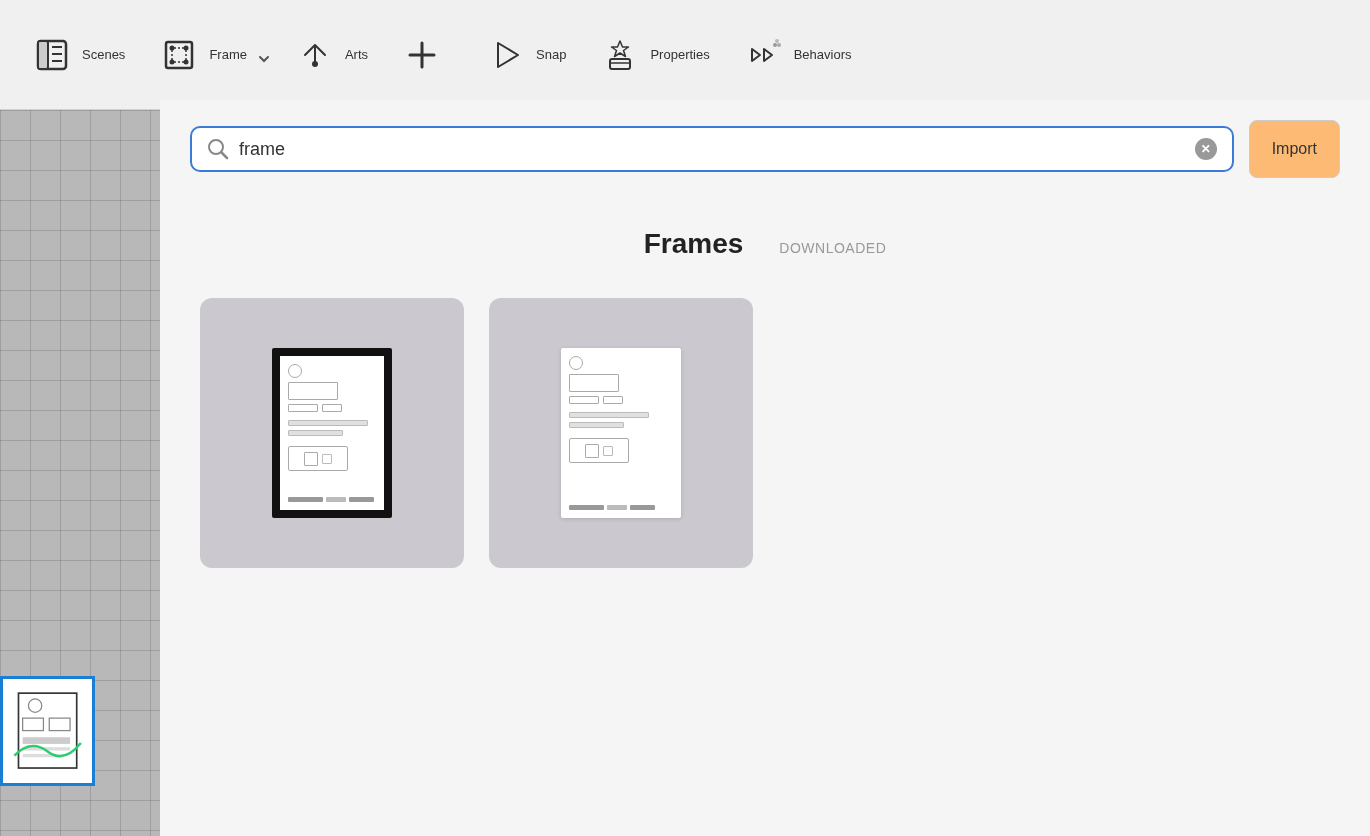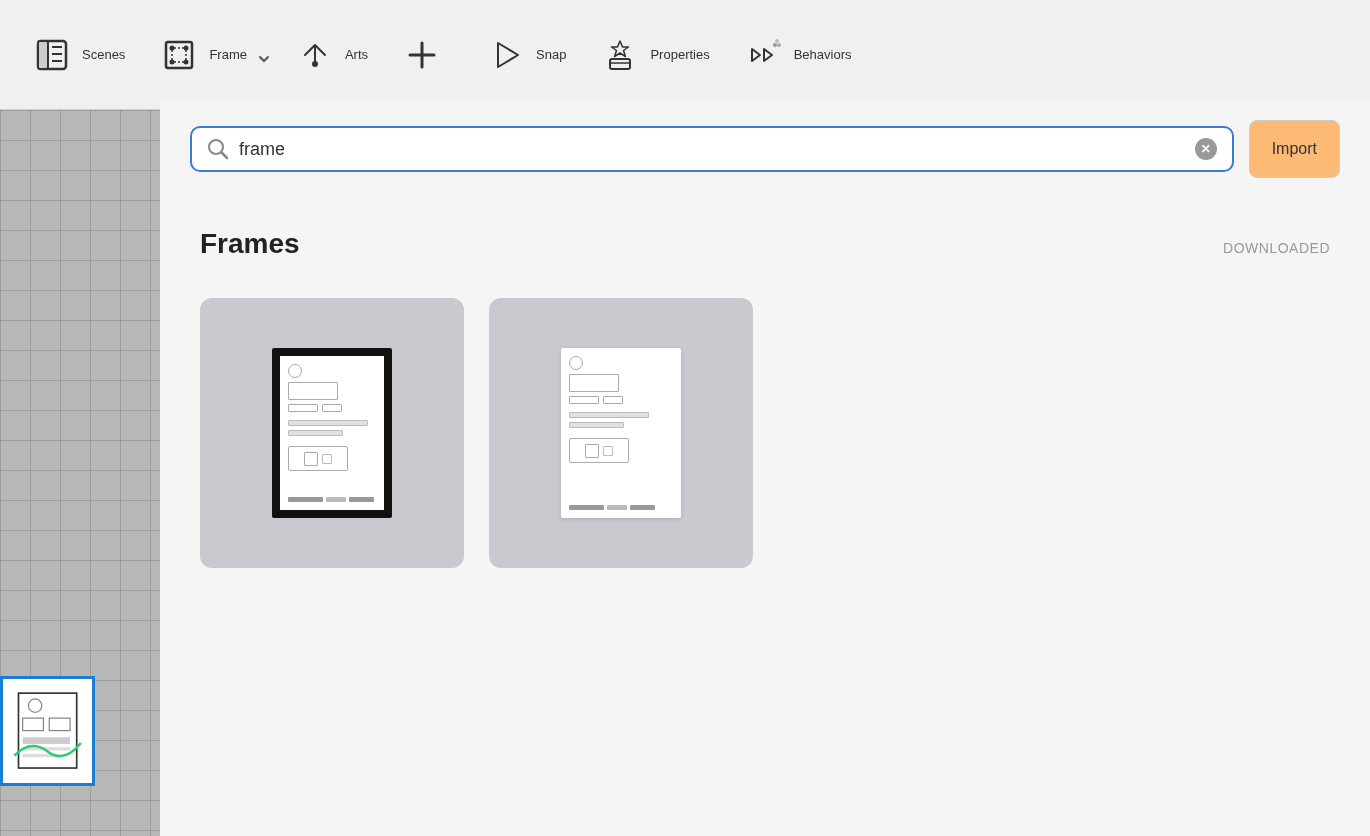--- a/index.html
+++ b/index.html
@@ -206,21 +206,21 @@
     .main-content {
       flex: 1;
       padding: 30px 40px;
       background: #f5f5f5;
       overflow-y: auto;
     }
 
     .section-header {
       display: flex;
       align-items: baseline;
-      justify-content: space-between;
+      justify-content: center;
       margin-bottom: 38px;
       gap: 36px;
     }
 
     .section-title {
       font-size: 28px;
       font-weight: 700;
       color: #222;
     }
 

